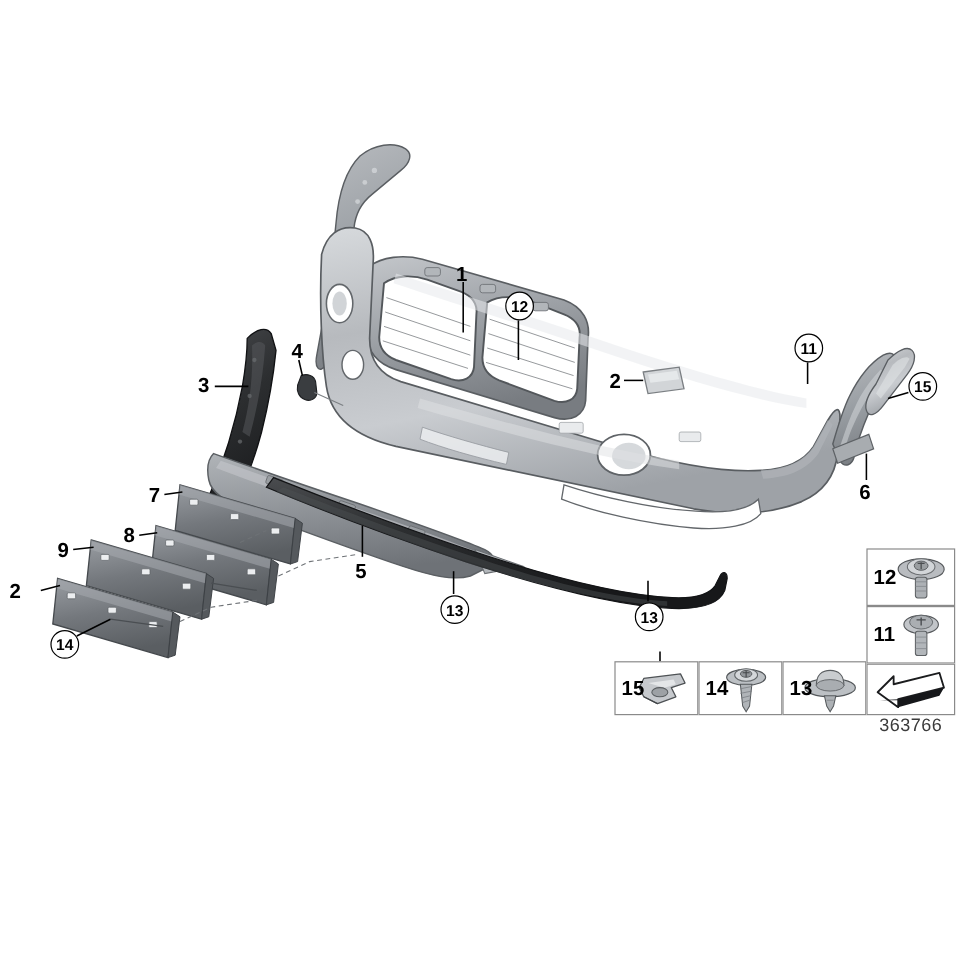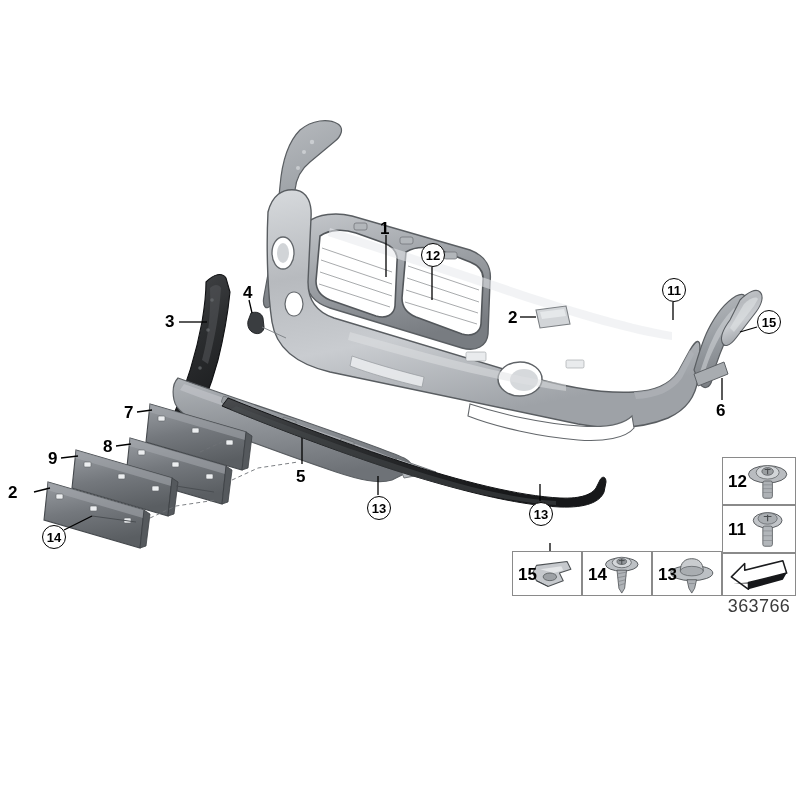--- a/index.html
+++ b/index.html
@@ -90,21 +90,21 @@
     z-index: 2;
   }
 
   #drawing-ref {
     position: absolute;
     left: 722px;
     top: 596px;
     width: 74px;
     text-align: center;
     font-family: "Liberation Sans", sans-serif;
-    font-size: 18px;
+    font-size: 15px;
     color: #3b3b3b;
     letter-spacing: 0.4px;
   }
 
   
   #footer {
     position: absolute;
     left: 0;
     top: 690px;
     width: 800px;

